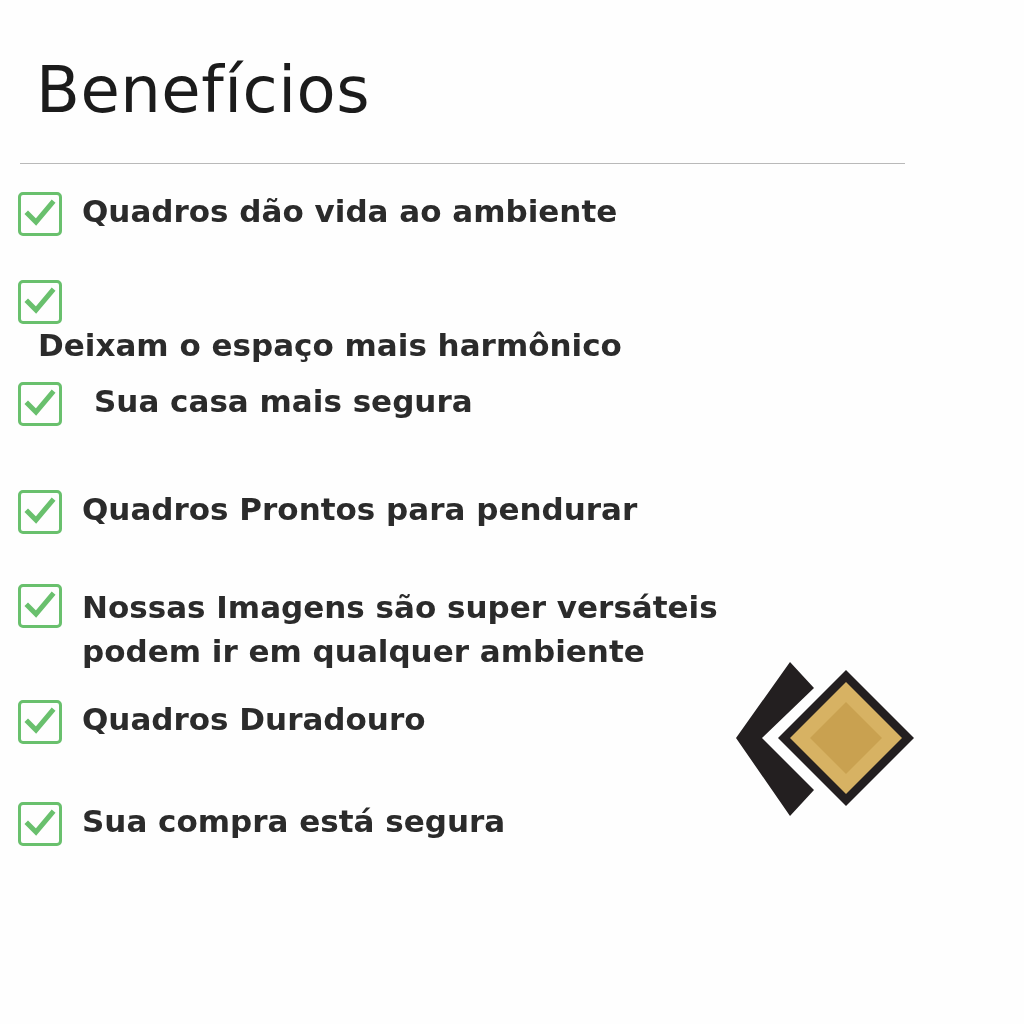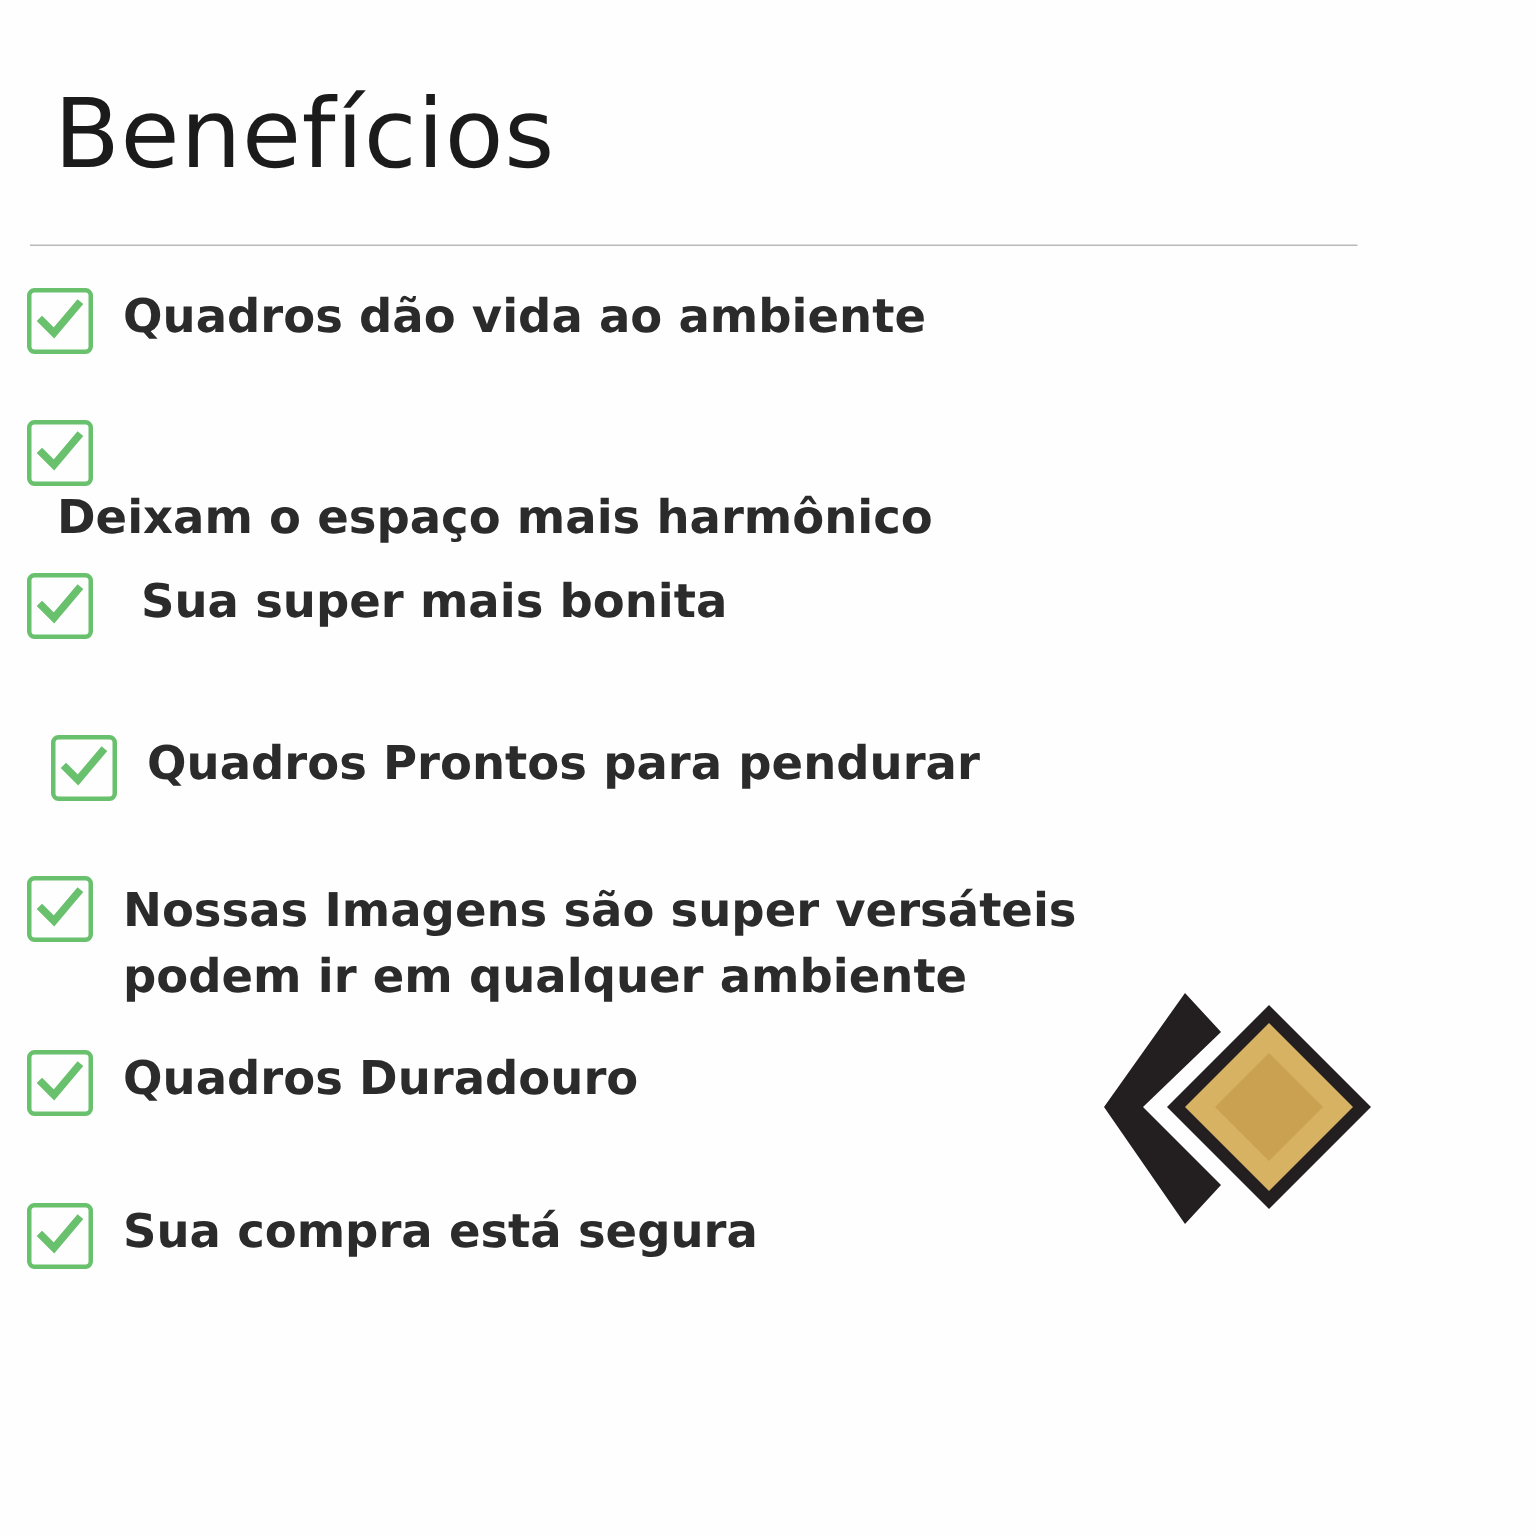--- a/index.html
+++ b/index.html
@@ -86,21 +86,21 @@
     font-weight: 700;
     padding-left: 20px;
     margin-top: 3px;
     white-space: pre-line;
   }
 
   
   .item.i0 { position: absolute; top: 0px;   left: 0; }
   .item.i1 { position: absolute; top: 88px;  left: 0; flex-direction: column; }
   .item.i2 { position: absolute; top: 190px; left: 0; }
-  .item.i3 { position: absolute; top: 298px; left: 0; margin-left: 16px; }
+  .item.i3 { position: absolute; top: 298px; left: 0; }
   .item.i4 { position: absolute; top: 392px; left: 0; }
   .item.i5 { position: absolute; top: 508px; left: 0; }
   .item.i6 { position: absolute; top: 610px; left: 0; text-align: center; }
 
   .item.i2 .item-text { padding-left: 32px; }
   .item.i4 .item-text { line-height: 1.42; }
 
   
   .logo {
     position: absolute;
@@ -165,21 +165,21 @@
       </span>
       <span class="item-text">Deixam o espaço mais harmônico</span>
     </div>
 
     <div class="item i2">
       <span class="check">
         <svg viewBox="0 0 34 34" aria-hidden="true">
           <path d="M5 17 L13 25 L29 6" fill="none" stroke="#69c06d" stroke-width="5" stroke-linecap="square" stroke-linejoin="miter"></path>
         </svg>
       </span>
-      <span class="item-text">Sua super mais bonita</span>
+      <span class="item-text">Sua casa mais segura</span>
     </div>
 
     <div class="item i3">
       <span class="check">
         <svg viewBox="0 0 34 34" aria-hidden="true">
           <path d="M5 17 L13 25 L29 6" fill="none" stroke="#69c06d" stroke-width="5" stroke-linecap="square" stroke-linejoin="miter"></path>
         </svg>
       </span>
       <span class="item-text">Quadros Prontos para pendurar</span>
     </div>

